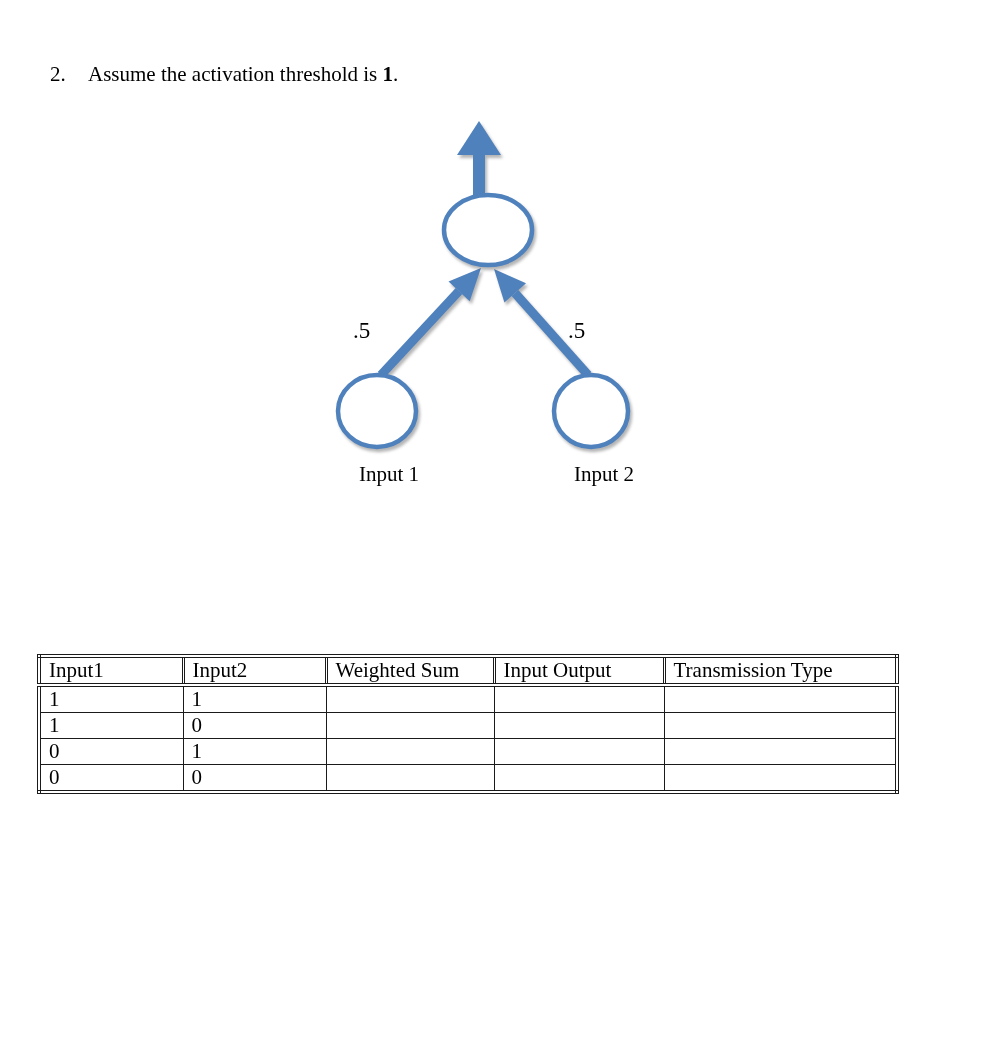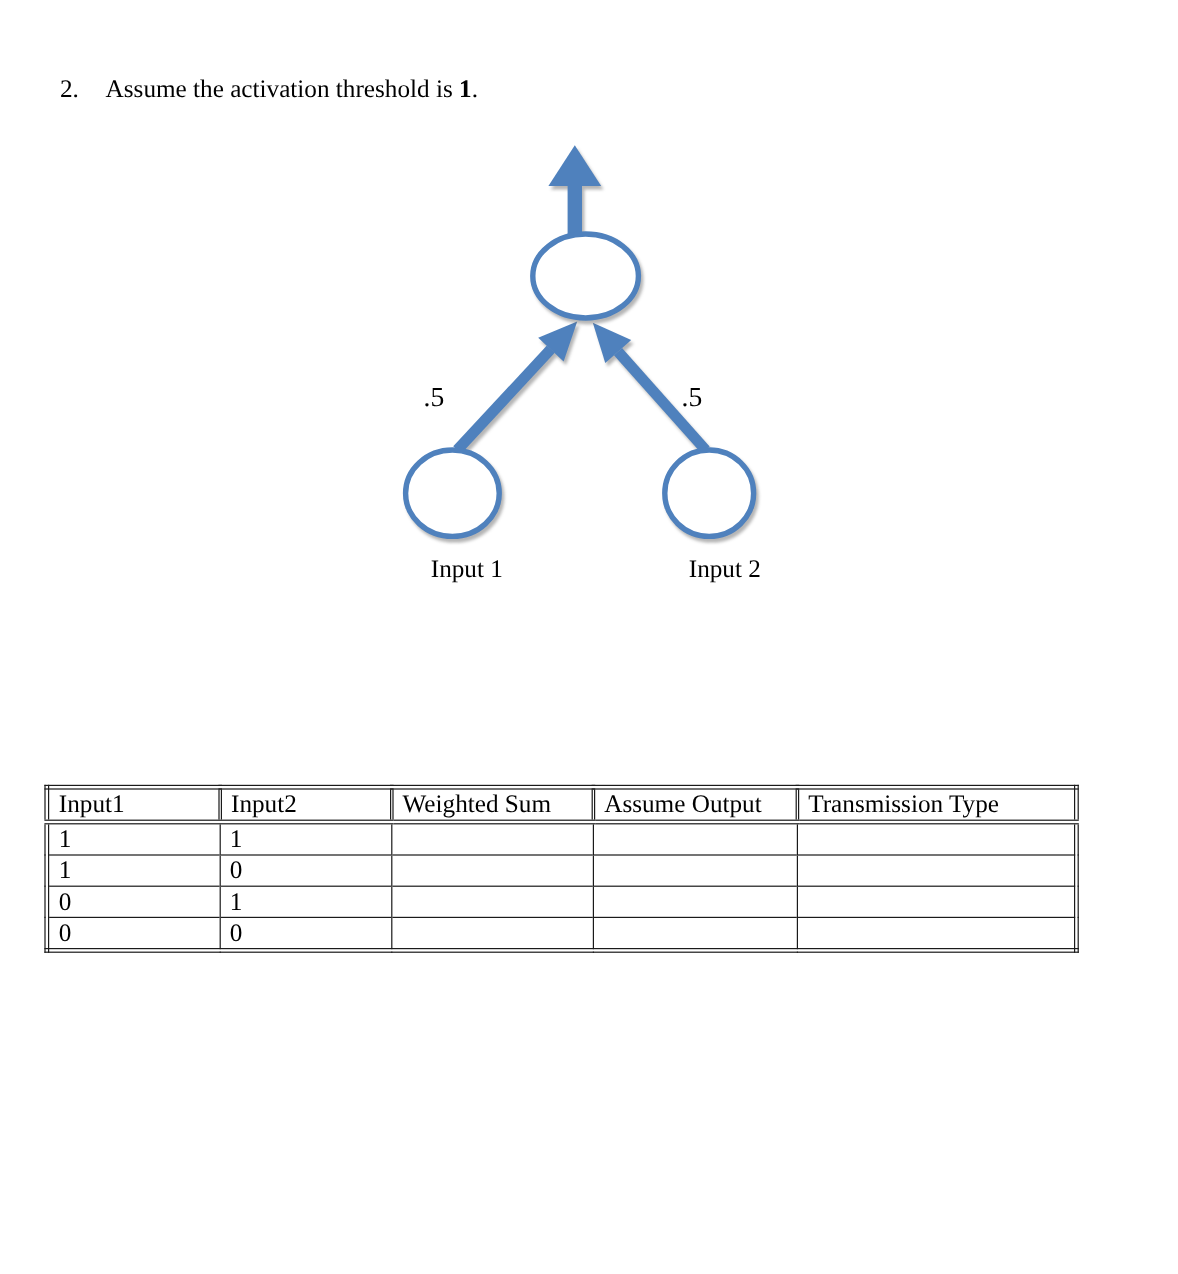--- a/index.html
+++ b/index.html
@@ -108,21 +108,21 @@
         <col style="width:143px">
         <col style="width:168px">
         <col style="width:170px">
         <col style="width:233px">
     </colgroup>
     <thead>
       <tr>
         <th>Input1</th>
         <th>Input2</th>
         <th>Weighted Sum</th>
-        <th>Assume Output</th>
+        <th>Input Output</th>
         <th>Transmission Type</th>
       </tr>
     </thead>
     <tbody>
       <tr>
         <td>1</td>
         <td>1</td>
         <td></td>
         <td></td>
         <td></td>

